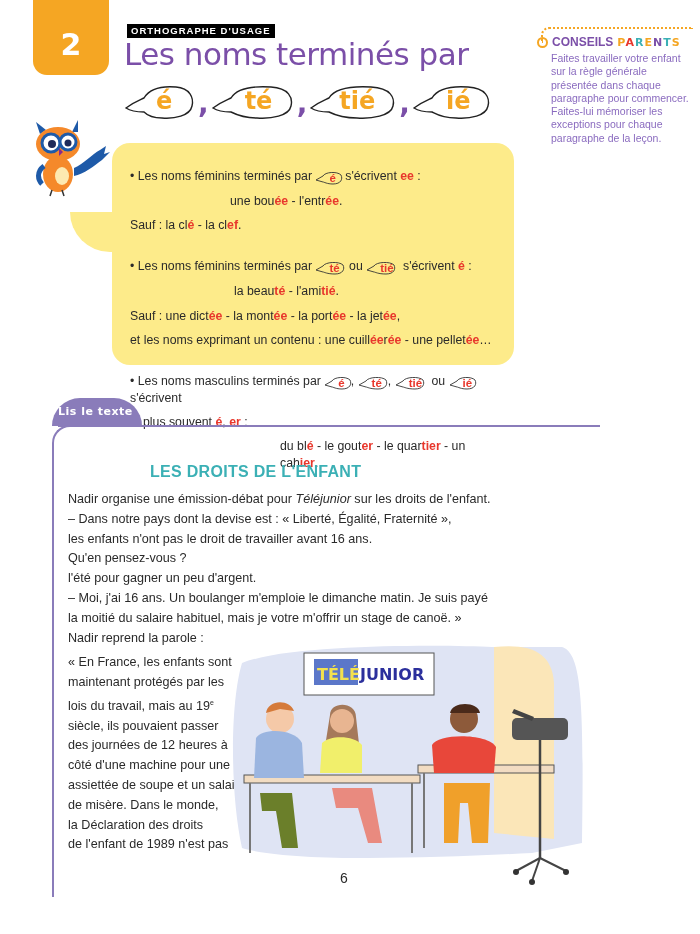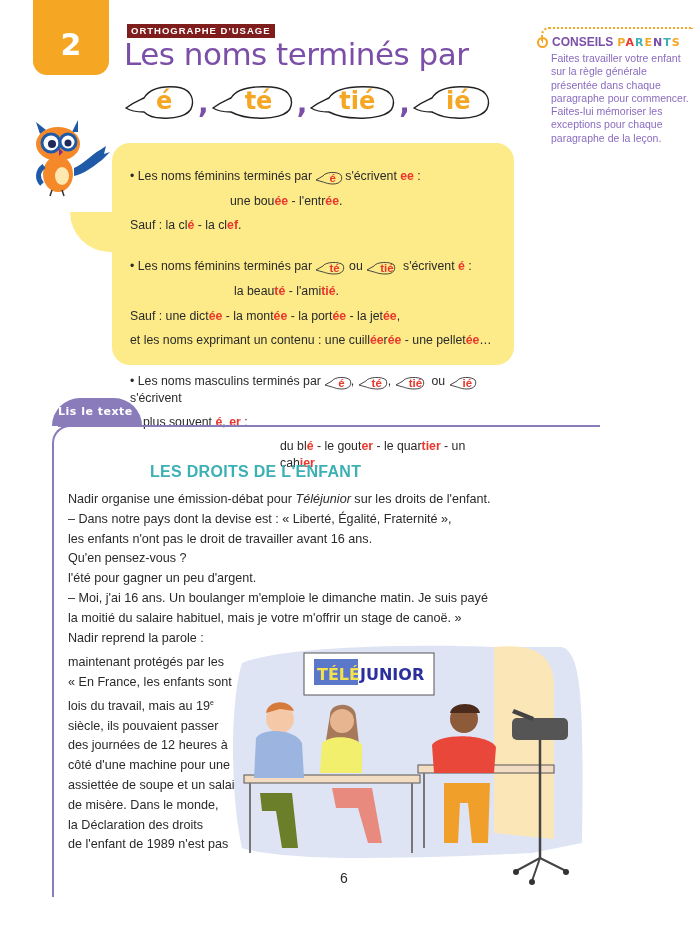--- a/index.html
+++ b/index.html
@@ -1,21 +1,21 @@
 <!DOCTYPE html>
 <html><head>
 <meta charset="utf-8">
 <style>
   html,body{margin:0;padding:0;background:#ffffff;}
   body{width:700px;height:934px;position:relative;overflow:hidden;font-family:"Liberation Sans",sans-serif;color:#2a2a2a;}
   .abs{position:absolute;}
   
   .num-tab{left:33px;top:0;width:76px;height:75px;background:#f5a623;border-radius:0 0 14px 14px;display:flex;align-items:center;justify-content:center;}
   .num-tab span{color:#fff;font-family:"DejaVu Sans",sans-serif;font-weight:bold;font-size:30px;margin-top:14px;}
-  .category{left:127px;top:24px;background:#7f1d1d;color:#fff;font-size:9.5px;font-weight:bold;letter-spacing:1px;padding:1px 4px;line-height:12px;}
+  .category{left:127px;top:24px;background:#000000;color:#fff;font-size:9.5px;font-weight:bold;letter-spacing:1px;padding:1px 4px;line-height:12px;}
   .title{left:124px;top:36px;font-family:"DejaVu Sans",sans-serif;font-weight:normal;font-size:31px;color:#7b4fa8;letter-spacing:-0.5px;white-space:nowrap;}
   .bubbles{left:124px;top:78px;height:40px;display:flex;align-items:flex-end;}
   .bubble{position:relative;height:34px;display:flex;align-items:center;}
   .bubble svg{position:absolute;left:0;top:0;}
   .bubble .btxt{position:relative;font-family:"DejaVu Sans",sans-serif;font-weight:bold;font-size:24px;color:#f5a623;}
   .comma{font-family:"DejaVu Sans",sans-serif;font-weight:bold;font-size:28px;color:#7b4fa8;margin:0 2px 0 2px;line-height:28px;}
   
   .conseils{left:553px;top:33px;width:140px;}
   .conseils .dots{position:absolute;left:-12px;top:-6px;width:150px;height:14px;border-top:2px dotted #f5a623;border-left:2px dotted #f5a623;border-radius:8px 0 0 0;}
   .conseils .head{display:flex;align-items:center;gap:4px;font-weight:bold;font-size:12px;color:#7b4fa8;margin-top:2px;}
@@ -182,22 +182,22 @@
   <p>– Dans notre pays dont la devise est : « Liberté, Égalité, Fraternité »,</p>
   <p>les enfants n'ont pas le droit de travailler avant 16 ans.</p>
   <p>Qu'en pensez-vous ?</p>
   <p>l'été pour gagner un peu d'argent.</p>
   <p>– Moi, j'ai 16 ans. Un boulanger m'emploie le dimanche matin. Je suis payé</p>
   <p>la moitié du salaire habituel, mais je votre m'offrir un stage de canoë. »</p>
   <p>Nadir reprend la parole :</p>
 </div>
 
 <div class="abs story2">
+  <p>« En France, les enfants sont</p>
   <p>maintenant protégés par les</p>
-  <p>« En France, les enfants sont</p>
   <p><span>lois du travail, mais au 19</span><sup>e</sup></p>
   <p>siècle, ils pouvaient passer</p>
   <p>des journées de 12 heures à</p>
   <p>côté d'une machine pour une</p>
   <p>assiettée de soupe et un salaire</p>
   <p>de misère. Dans le monde,</p>
   <p>la Déclaration des droits</p>
   <p>de l'enfant de 1989 n'est pas</p>
 </div>
 

